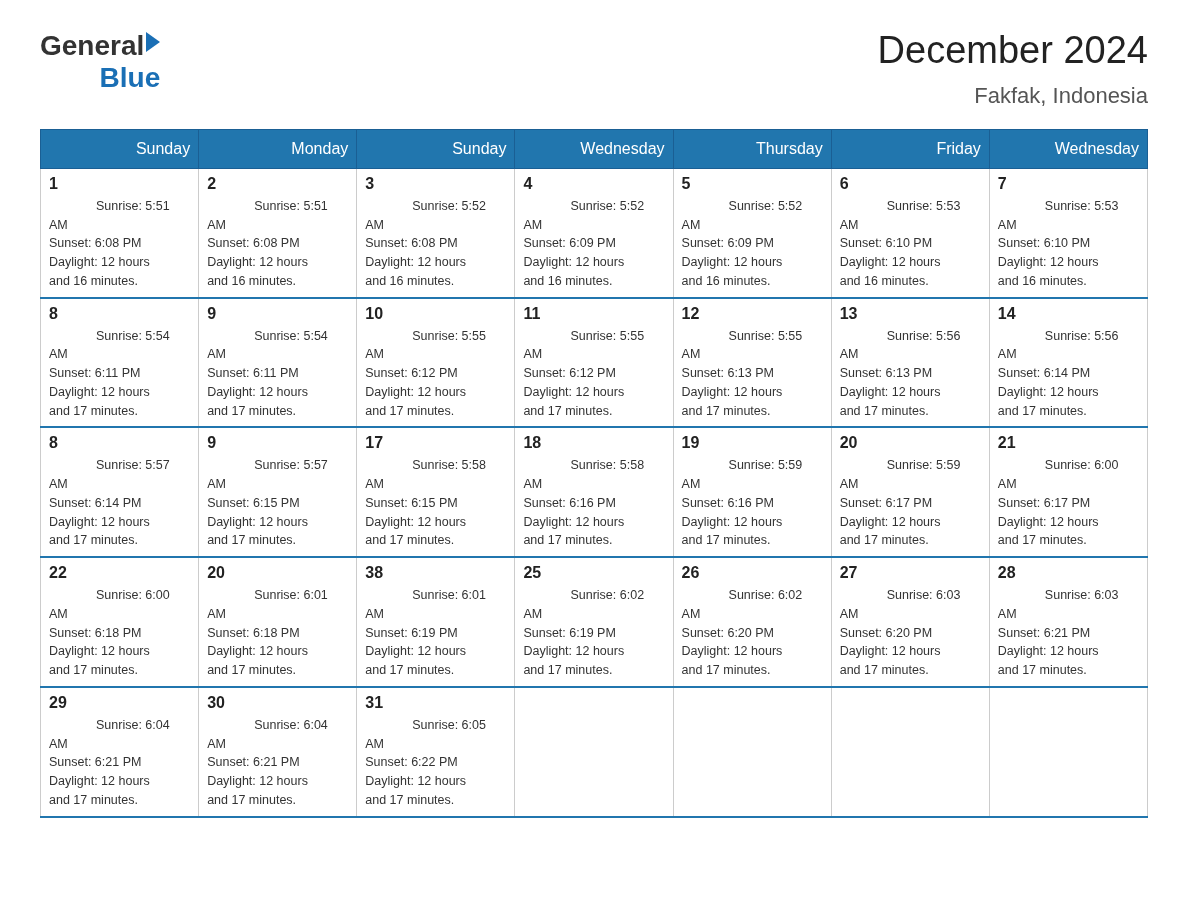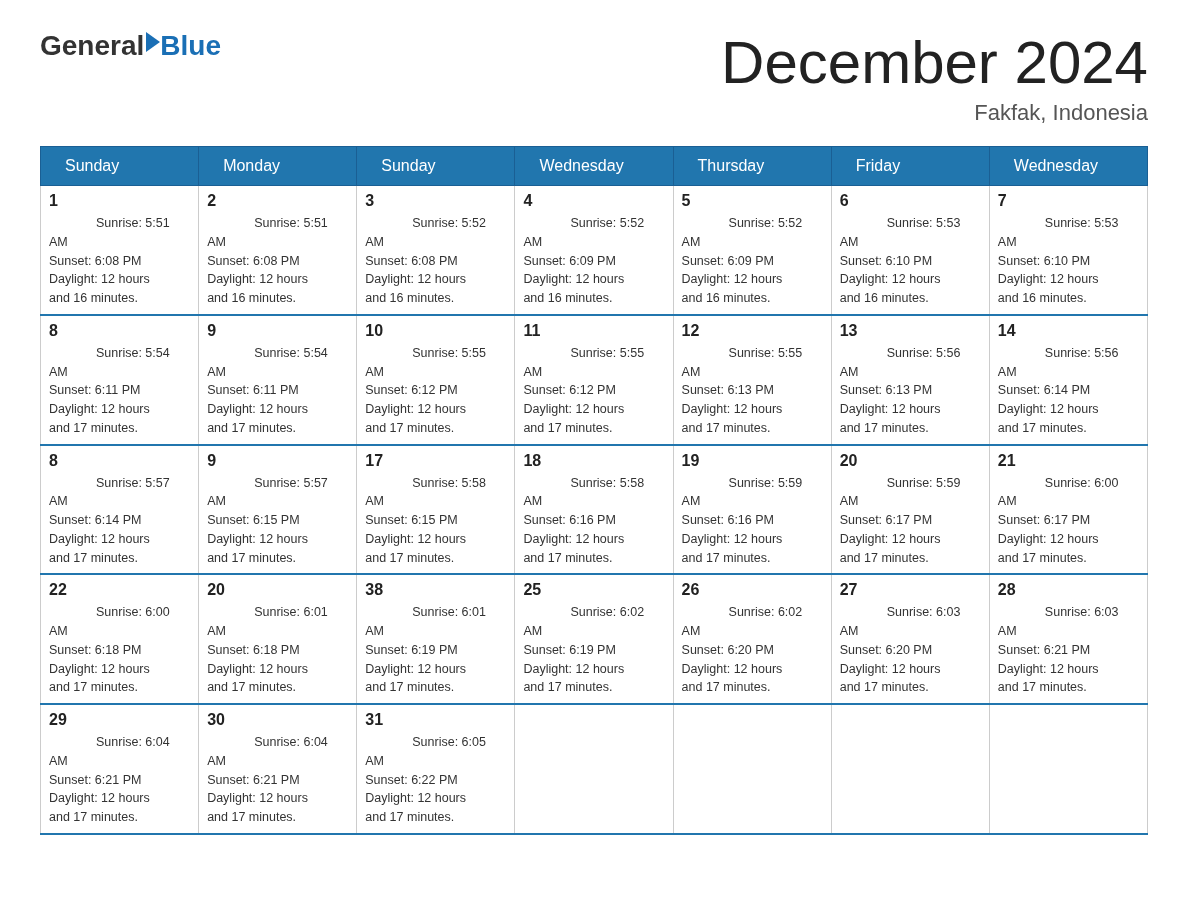--- a/index.html
+++ b/index.html
@@ -34,56 +34,56 @@
       width: 0;
       height: 0;
       border-left: 14px solid #1a6fb5;
       border-top: 10px solid transparent;
       border-bottom: 10px solid transparent;
       margin-left: 2px;
       margin-top: -8px;
     }
     .logo-block {
       display: flex;
-      flex-direction: row;
+      flex-direction: column;
     }
     .logo-line1 {
       display: flex;
       align-items: center;
     }
     .logo-line2 {
       display: flex;
       align-items: center;
       justify-content: flex-end;
     }
     .title-block {
       text-align: right;
     }
     .month-title {
-      font-size: 60px;
+      font-size: 38px;
       font-weight: normal;
       color: #222;
       line-height: 1.1;
     }
     .location {
       font-size: 22px;
       color: #555;
-      margin-top: 4px;
+      margin-top: 11px;
     }
     table {
       width: 100%;
       border-collapse: collapse;
     }
     thead th {
       background-color: #2176ae;
       color: #fff;
       font-size: 16px;
       font-weight: normal;
-      padding: 10px 24px;
-      text-align: left;
+      padding: 10px 8px;
+      text-align: right;
       border: 1px solid #1a5f94;
     }
     tbody td {
       vertical-align: top;
       border: 1px solid #ccc;
       padding: 6px 8px;
       font-size: 13px;
       color: #333;
       width: 14.28%;
     }

